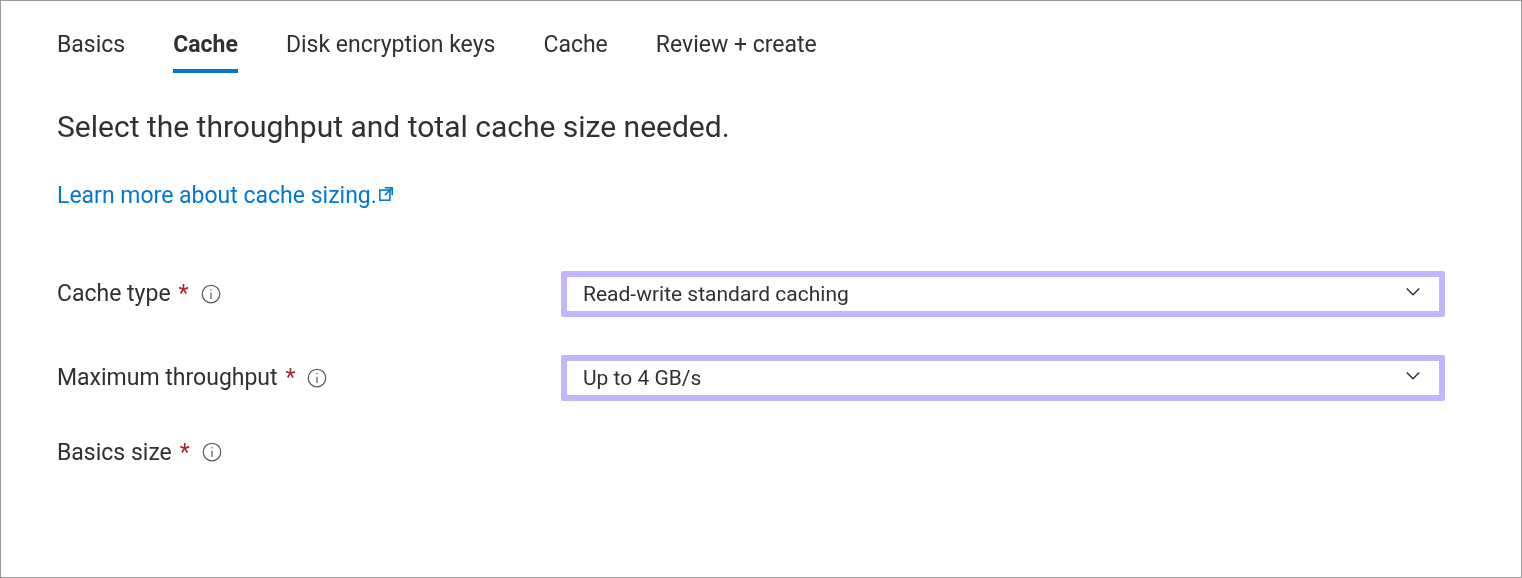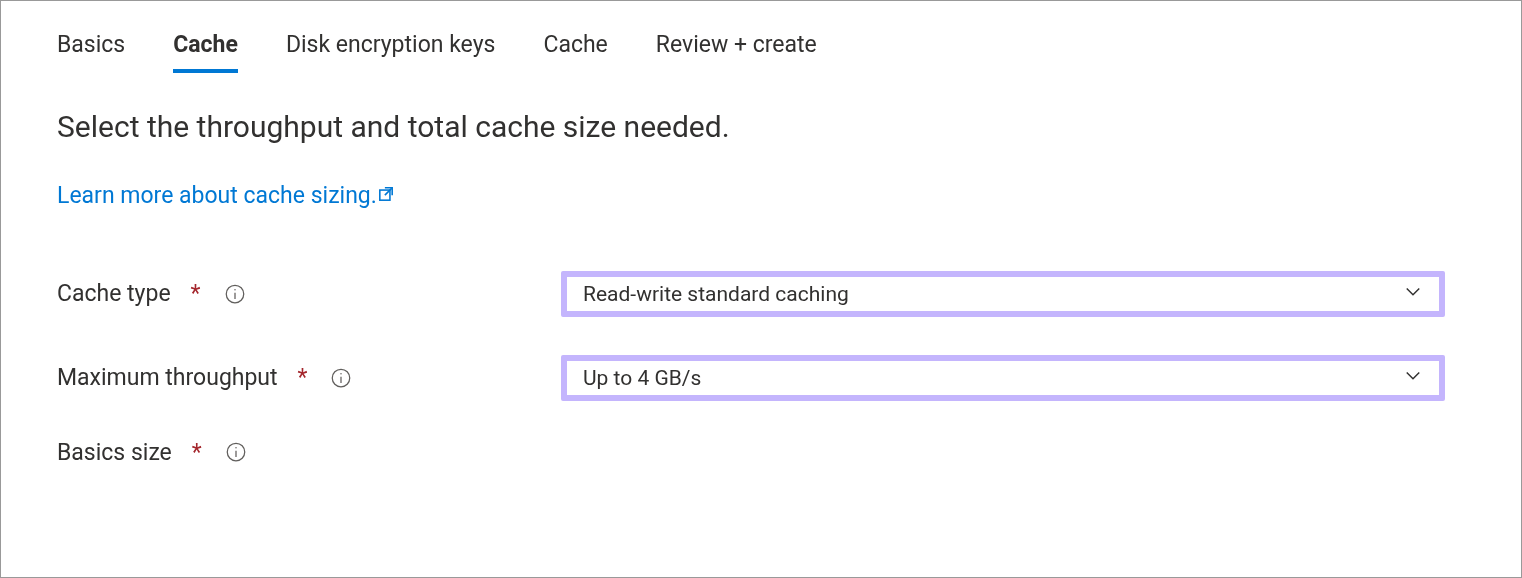--- a/index.html
+++ b/index.html
@@ -47,21 +47,21 @@
     }
     .learn-link svg { width: 18px; height: 18px; }
     .form-row {
       display: flex;
       align-items: center;
       margin-bottom: 38px;
     }
     .label-col {
       display: flex;
       align-items: center;
-      gap: 16px;
+      gap: 4px;
       width: 504px;
       font-size: 23px;
       color: #323130;
     }
     .required {
       color: #a4262c;
       margin-left: 4px;
       margin-right: 8px;
     }
     .info-icon {

